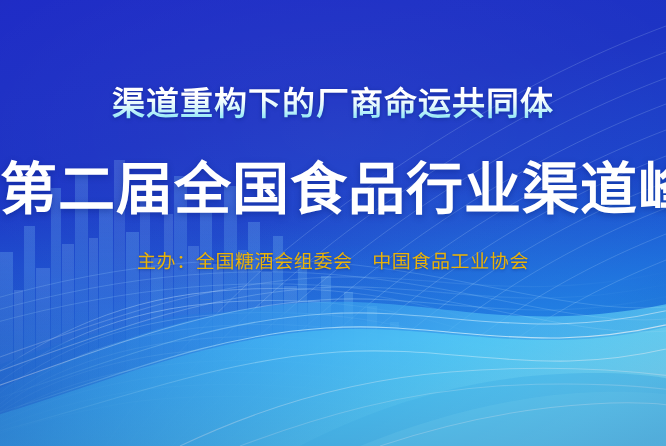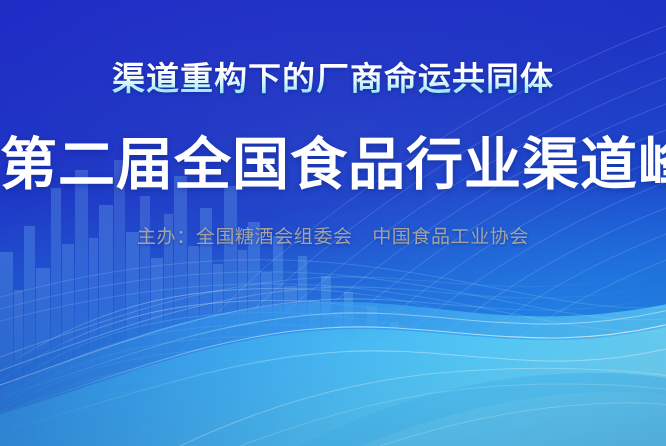--- a/index.html
+++ b/index.html
@@ -45,20 +45,21 @@
     z-index: 5;
     width: 100%;
     height: 100%;
   }
   .line {
     position: absolute;
     left: 0;
     width: 100%;
     text-align: center;
     white-space: nowrap;
+    margin-top: 25px;
   }
   #headline {
     top: 57px;
     font-family: "DejaVu Serif", "Liberation Serif", serif;
     font-weight: bold;
     font-size: 33px;
     letter-spacing: 1px;
     line-height: 44px;
     background-image: linear-gradient(180deg, #ffffff 0%, #ffffff 34%, #d8f6fb 58%, #86e6f7 86%, #5fdcf6 100%);
     -webkit-background-clip: text;
@@ -74,21 +75,21 @@
     line-height: 72px;
     letter-spacing: 1px;
     color: #ffffff;
     text-shadow: 0 2px 6px rgba(0,25,110,0.38);
   }
   #organizer {
     top: 222px;
     font-size: 19px;
     line-height: 30px;
     letter-spacing: 0.6px;
-    color: #a3a3a3;
+    color: #eab308;
     text-shadow: 0 1px 3px rgba(0,30,120,0.45);
   }
   #footer-info {
     top: 339px;
     font-size: 21px;
     line-height: 32px;
     letter-spacing: 0.6px;
     color: #ffffff;
     text-shadow: 0 1px 4px rgba(0,40,130,0.5);
   }

